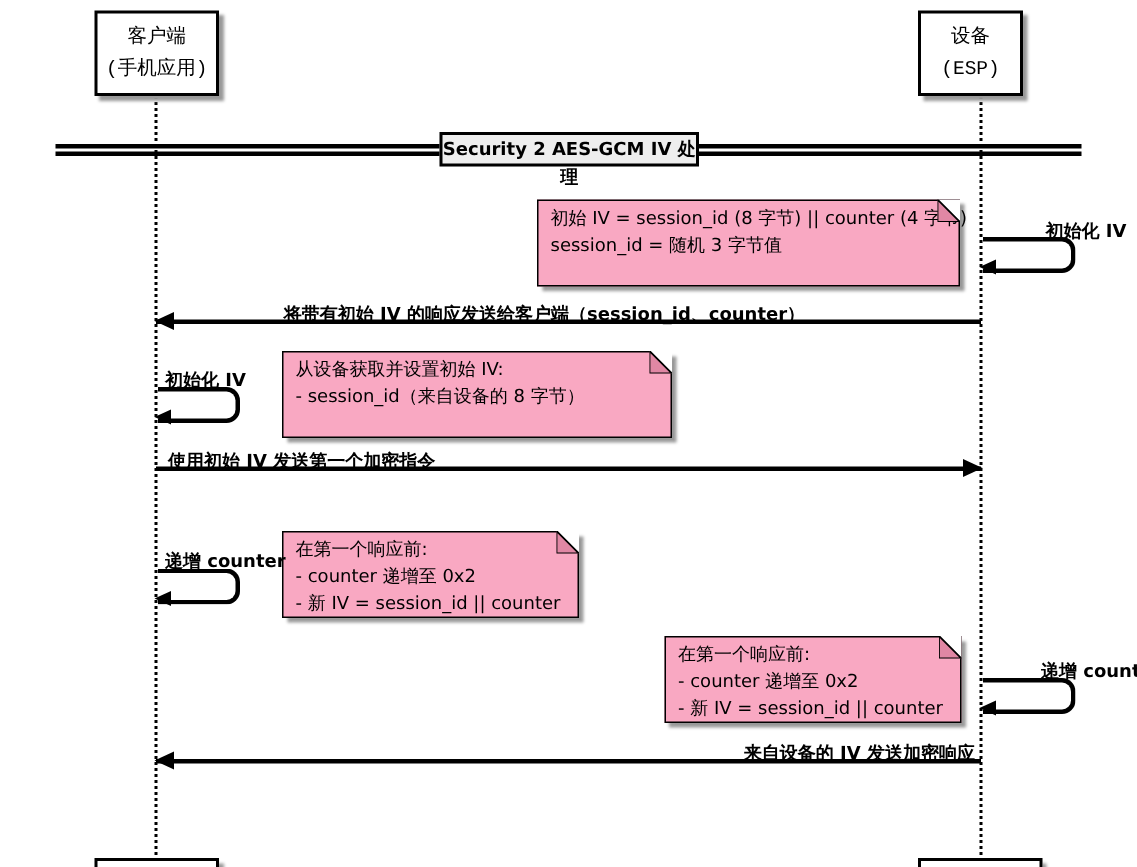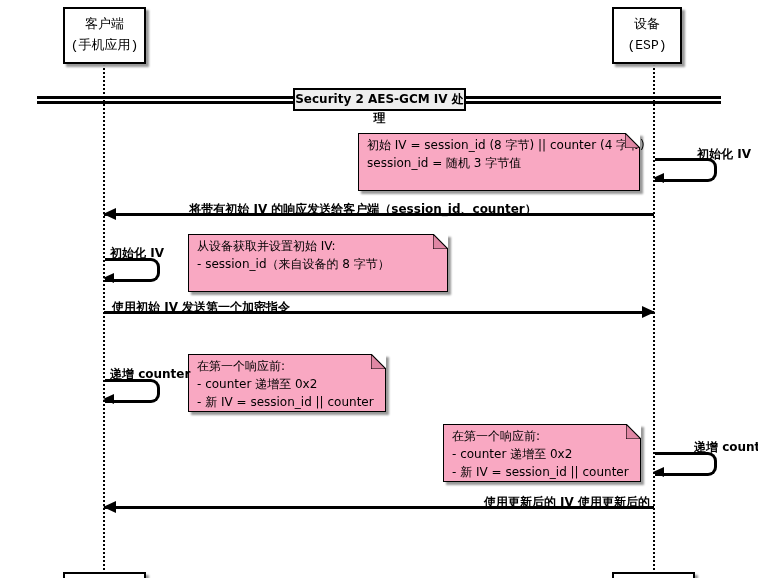--- a/index.html
+++ b/index.html
@@ -138,21 +138,21 @@
     <div>在第一个响应前:</div>
     <div>- counter 递增至 0x2</div>
     <div>- 新 IV = session_id || counter</div>
   </div>
 
   <div class="msg-label" style="left:694px; top:439px;">递增 counter</div>
   <div class="selfmsg" style="left:655px; top:452px; width:62px; height:24px;">
     <span class="ah-self"></span>
   </div>
 
-  <div class="msg-label" style="left:104px; top:494px; width:546px; text-align:right;">使用更新后的 IV 使用更新后的</div>
+  <div class="msg-label" style="left:104px; top:494px; width:546px; text-align:right;">来自设备的 IV 发送加密响应</div>
   <div class="msg" style="left:104px; top:506px; width:550px;">
     <span class="ah ah-left"></span>
   </div>
 
   <div class="pbox" style="left:63px; top:572px; width:83px; height:30px;"></div>
   <div class="pbox" style="left:612px; top:572px; width:83px; height:30px;"></div>
 
 </div>
 
 </body></html>

